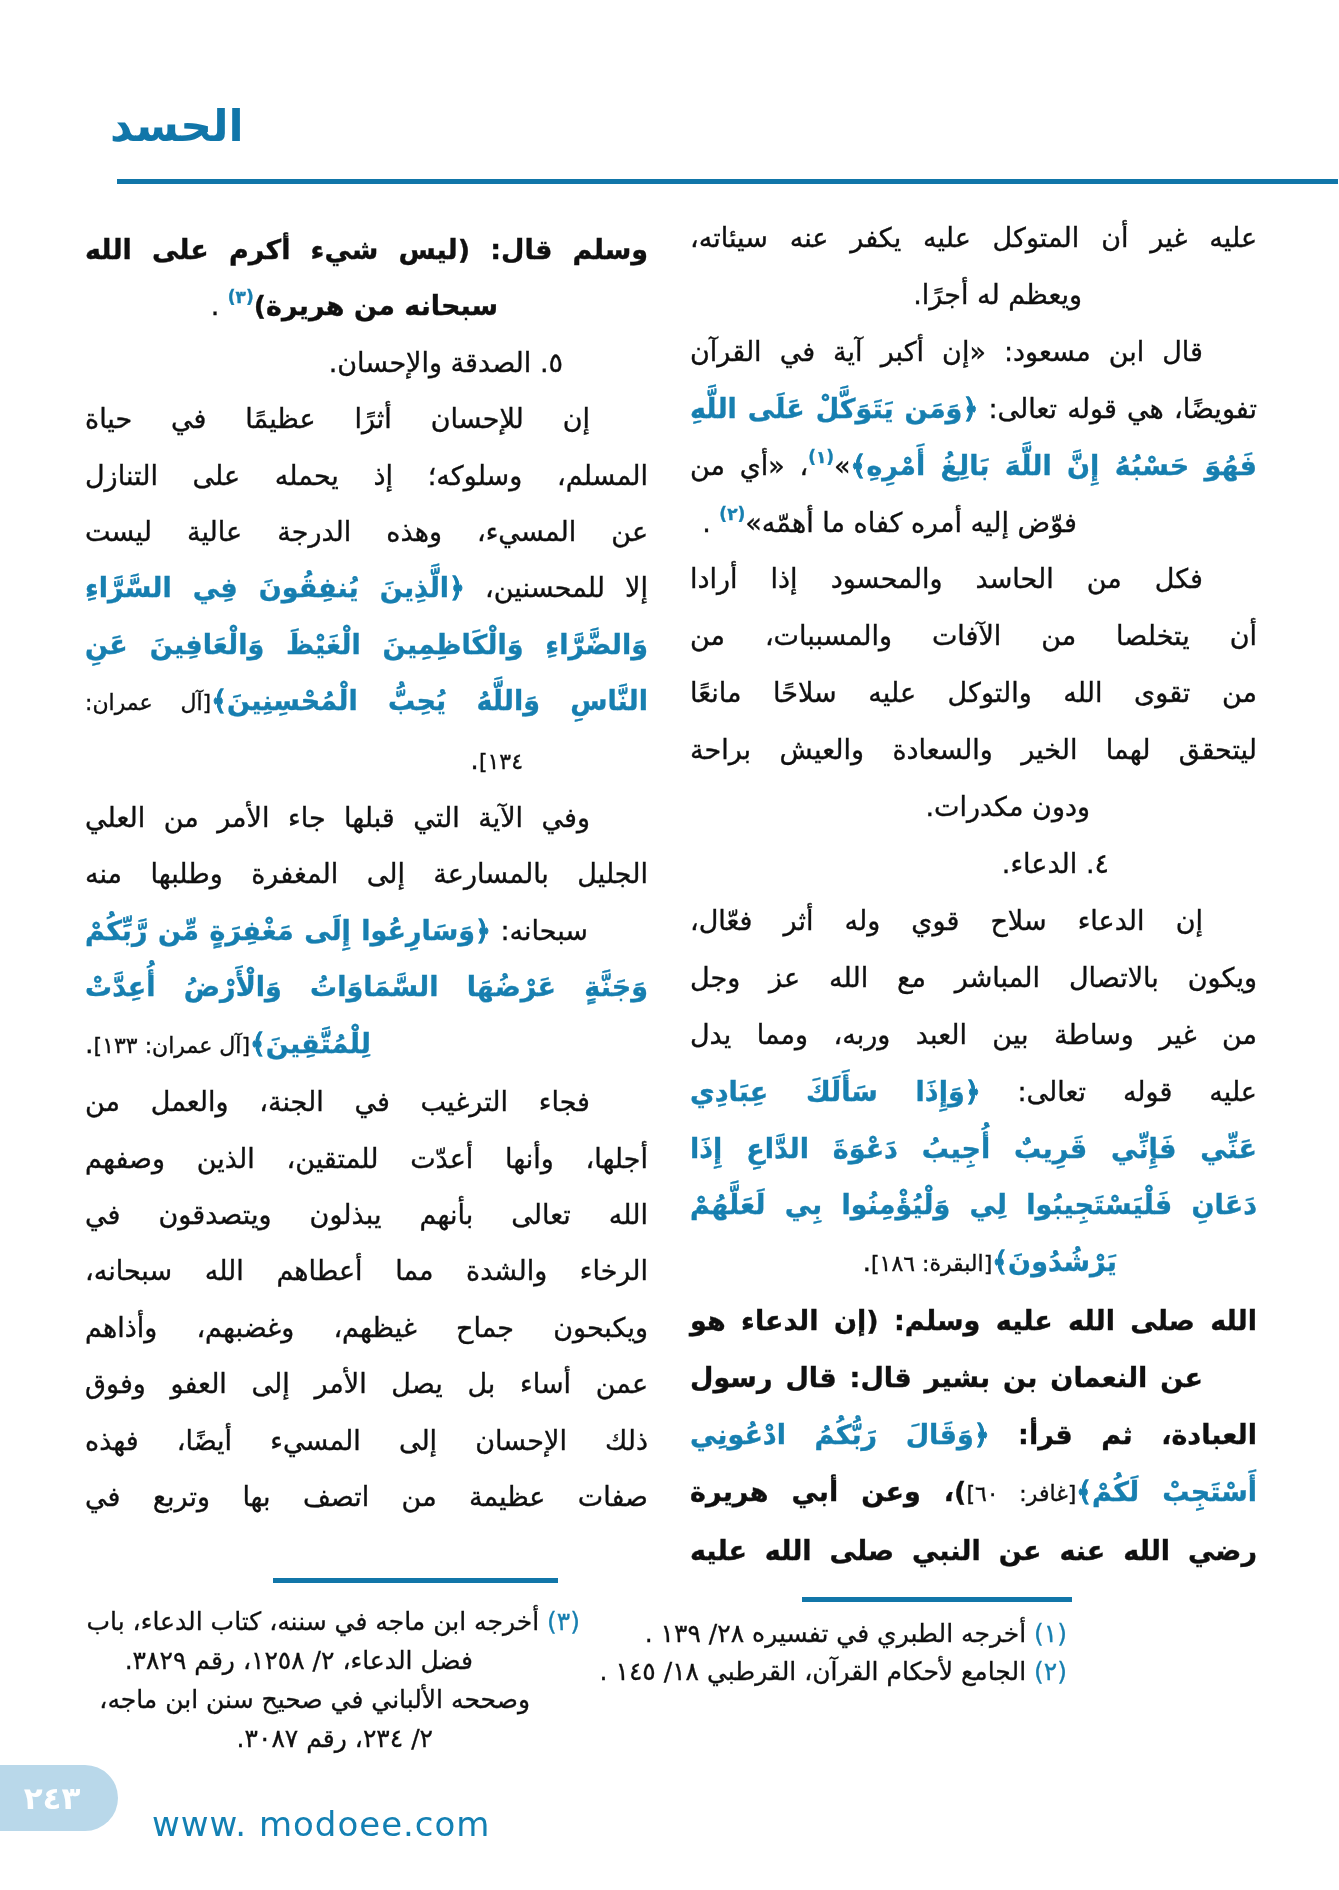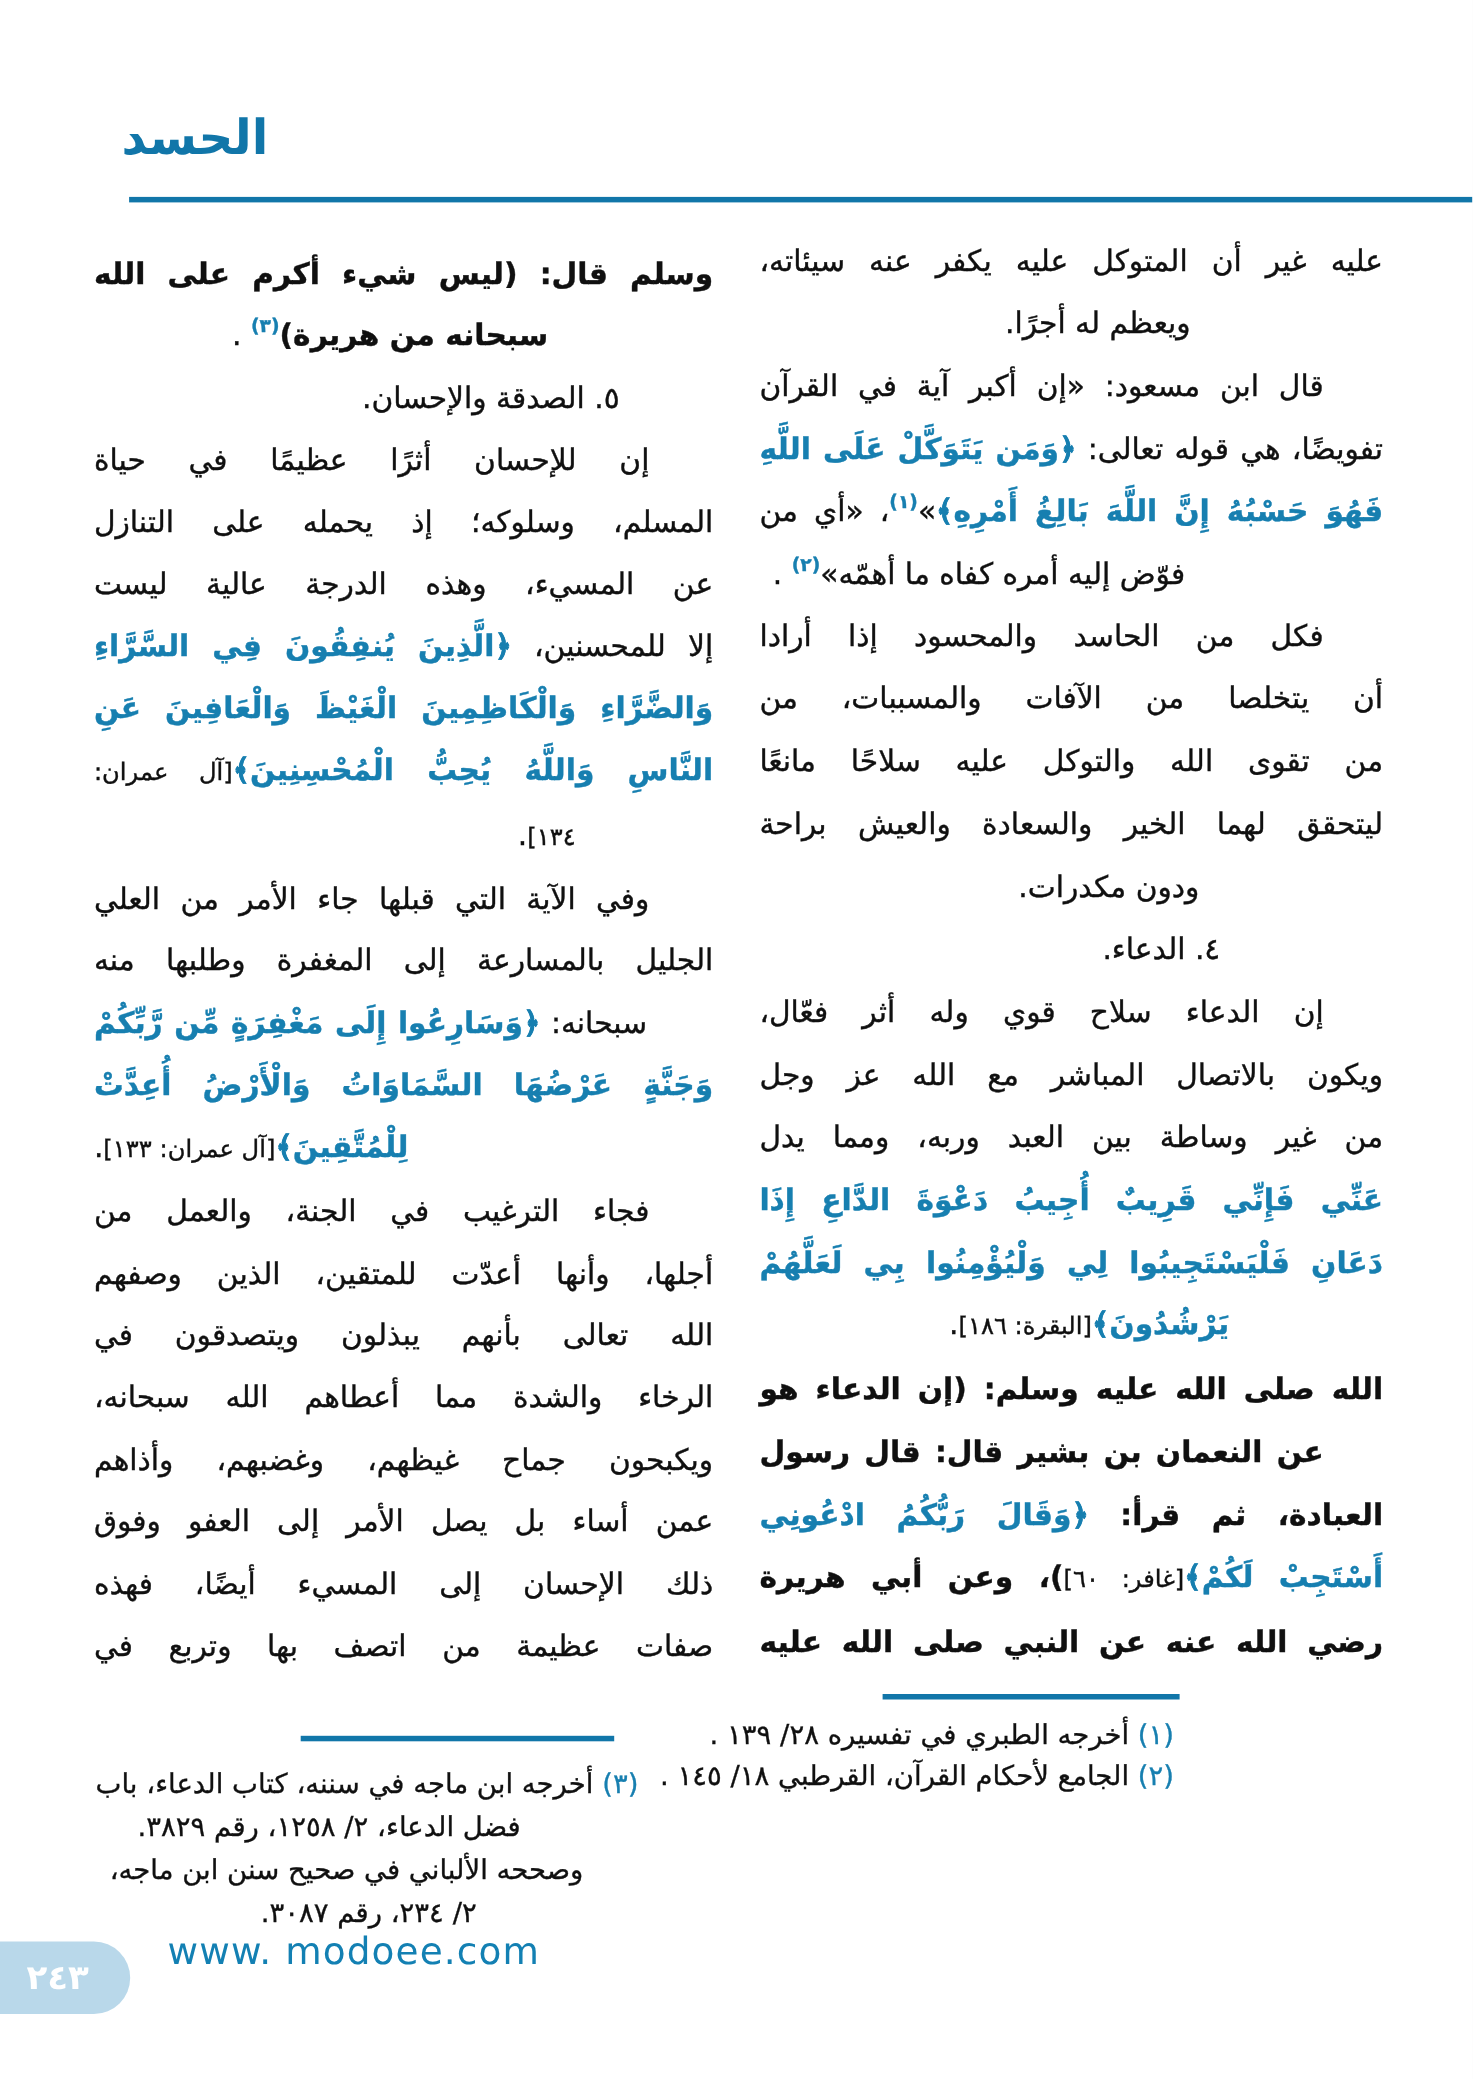--- a/index.html
+++ b/index.html
@@ -43,21 +43,21 @@
     white-space:nowrap;-webkit-text-stroke:0.3px;
   }
   .fn-lines-left .fn-line{line-height:39px;}
   .page-pill{
     position:absolute;left:-14px;top:1765px;width:132px;height:66px;
     background:var(--pill);border-radius:0 33px 33px 0;
     display:flex;align-items:center;justify-content:center;
   }
   .page-num{color:#ffffff;font-size:31px;font-weight:bold;}
   .website{
-    position:absolute;left:152px;top:1754px;font-size:34px;
+    position:absolute;left:152px;top:1804px;font-size:34px;
     color:var(--accent2);direction:ltr;letter-spacing:1px;
   }
 </style>
 </head>
 <body>
 
 <div class="page">
 
   <div class="header-title">الحسد</div>
   <div class="header-rule"></div>
@@ -72,20 +72,21 @@
         <div class="line right" style="padding-right: 180px;"><span class="seg-n">فوّض إليه أمره كفاه ما أهمّه»</span><span class="seg-sup">(٢)</span><span class="seg-n"> .</span></div>
         <div class="line" style="padding-right: 54px;"><span class="seg-n">فكل من الحاسد والمحسود إذا أرادا</span></div>
         <div class="line"><span class="seg-n">أن يتخلصا من الآفات والمسببات، من</span></div>
         <div class="line"><span class="seg-n">من تقوى الله والتوكل عليه سلاحًا مانعًا</span></div>
         <div class="line"><span class="seg-n">ليتحقق لهما الخير والسعادة والعيش براحة</span></div>
         <div class="line right" style="padding-right: 167px;"><span class="seg-n">ودون مكدرات.</span></div>
         <div class="line right" style="padding-right: 148px;"><span class="seg-n">٤. الدعاء.</span></div>
         <div class="line" style="padding-right: 54px;"><span class="seg-n">إن الدعاء سلاح قوي وله أثر فعّال،</span></div>
         <div class="line"><span class="seg-n">ويكون بالاتصال المباشر مع الله عز وجل</span></div>
         <div class="line"><span class="seg-n">من غير وساطة بين العبد وربه، ومما يدل</span></div>
+        <div class="line"><span class="seg-n">عليه قوله تعالى: </span><span class="seg-q">﴿وَإِذَا سَأَلَكَ عِبَادِي</span></div>
         <div class="line"><span class="seg-q">عَنِّي فَإِنِّي قَرِيبٌ أُجِيبُ دَعْوَةَ الدَّاعِ إِذَا</span></div>
         <div class="line"><span class="seg-q">دَعَانِ فَلْيَسْتَجِيبُوا لِي وَلْيُؤْمِنُوا بِي لَعَلَّهُمْ</span></div>
         <div class="line right" style="padding-right: 140px;"><span class="seg-q">يَرْشُدُونَ﴾</span><span class="seg-ref">[البقرة: ١٨٦]</span><span class="seg-n">.</span></div>
         <div class="line"><span class="seg-b">الله صلى الله عليه وسلم: (إن الدعاء هو</span></div>
         <div class="line" style="padding-right: 54px;"><span class="seg-b">عن النعمان بن بشير قال: قال رسول</span></div>
         <div class="line"><span class="seg-b">العبادة، ثم قرأ: </span><span class="seg-q">﴿وَقَالَ رَبُّكُمُ ادْعُونِي</span></div>
         <div class="line"><span class="seg-q">أَسْتَجِبْ لَكُمْ﴾</span><span class="seg-ref">[غافر: ٦٠]</span><span class="seg-b">)، وعن أبي هريرة</span></div>
         <div class="line"><span class="seg-b">رضي الله عنه عن النبي صلى الله عليه</span></div>
       </div>
     <div class="fn-rule fn-rule-right"></div>

